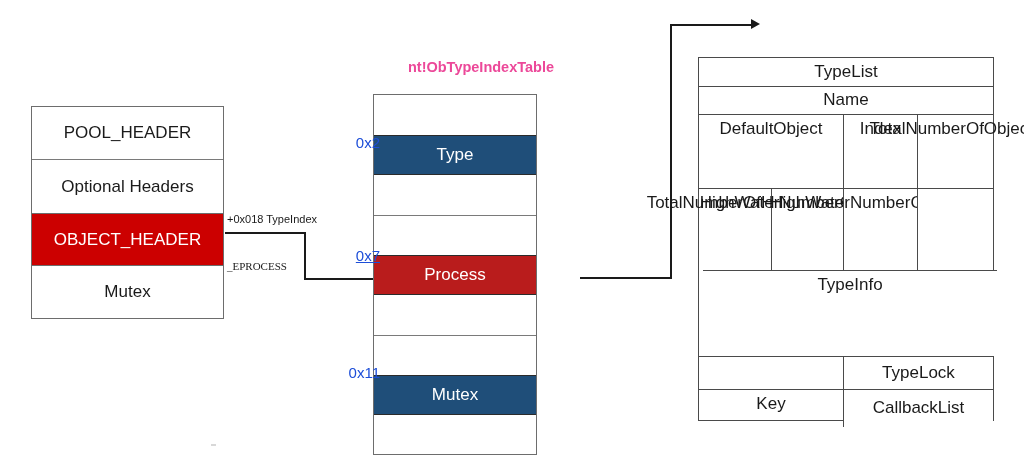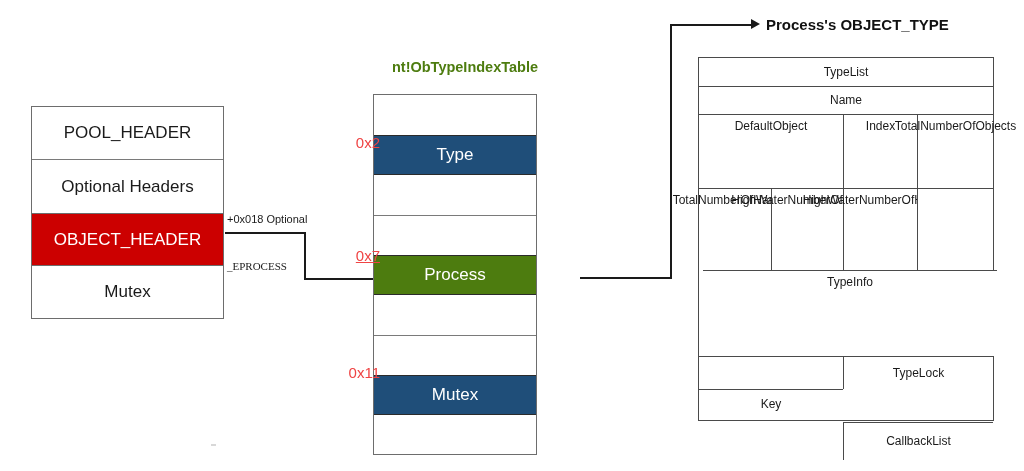--- a/index.html
+++ b/index.html
@@ -51,27 +51,27 @@
     background: #CC0000;
     color: #ffffff;
     border-top: 1.2px solid #6d6d6d;
     border-bottom: 1.2px solid #6d6d6d;
     text-align: right;
   }
 
   
   #mid-title {
     position: absolute;
-    left: 330px;
+    left: 346px;
     top: 59px;
     width: 270px;
     text-align: center;
     font-size: 14.5px;
     font-weight: bold;
-    color: #4d7c0f;
+    color: #ec4899;
   }
   #mid-box {
     left: 373px;
     top: 94px;
     width: 164px;
     height: 361px;
     border: 1.5px solid #6d6d6d;
     text-decoration: underline;
   }
   .mid-row {
@@ -82,46 +82,46 @@
     box-sizing: border-box;
     display: flex;
     align-items: center;
     justify-content: center;
     font-size: 17px;
     color: #ffffff;
   }
   .mid-row.plain { background: #ffffff; }
   .mid-row.line  { border-top: 1.2px solid #7a7a7a; }
   .mid-row.blue  { background: #1F4E79; border-top: 1.2px solid #2b2b2b; border-bottom: 1.2px solid #2b2b2b; }
-  .mid-row.red   { background: #4d7c0f; border-top: 1.2px solid #2b2b2b; border-bottom: 1.2px solid #2b2b2b; }
+  .mid-row.red   { background: #b91c1c; border-top: 1.2px solid #2b2b2b; border-bottom: 1.2px solid #2b2b2b; }
 
   .idx-label {
     position: absolute;
     font-size: 15px;
-    color: #ef4444;
+    color: #1d4ed8;
     text-align: right;
     width: 50px;
   }
 
   
   #right-box {
     left: 698px;
     top: 57px;
     width: 296px;
     height: 364px;
     border: 1.5px solid #4a4a4a;
   }
   .rt {
     position: absolute;
     box-sizing: border-box;
     display: flex;
     align-items: flex-start;
     justify-content: center;
     padding-top: 4px;
-    font-size: 12px;
+    font-size: 17px;
     color: #1a1a1a;
     line-height: 1.22;
     background: #ffffff;
   }
   .rt.ctr { align-items: center; padding-top: 0; }
   .bt { border-top: 1.3px solid #4a4a4a; }
   .bl { border-left: 1.3px solid #4a4a4a; }
 
   
   .hline {
@@ -175,21 +175,21 @@
         <span>Optional Headers</span>
       </div>
     <div class="left-row highlight" style="top:106px; height:53px;">
         <span>OBJECT_HEADER</span>
       </div>
     <div class="left-row" style="top:159px; height:51px;">
         <span>Mutex</span>
       </div>
   </div>
 
-  <div class="conn-label" style="left:227px; top:213px;">+0x018 Optional</div>
+  <div class="conn-label" style="left:227px; top:213px;">+0x018 TypeIndex</div>
   <div class="conn-label" style="left:227px; top:260px;font-family:Liberation Serif, serif;">_EPROCESS</div>
 
   <div class="hline" style="left:225px; top:232px; width:80px;"></div>
   <div class="vline" style="left:304px; top:232px; height:46px;"></div>
   <div class="hline" style="left:304px; top:278px; width:77px;"></div>
   <div class="arrowhead" style="left:378px; top:273px;"></div>
 
   <div id="mid-title">nt!ObTypeIndexTable</div>
 
   <div class="box" id="mid-box">
@@ -224,21 +224,20 @@
 
   <div class="idx-label" style="left:330px; top:134px;">0x2</div>
   <div class="idx-label" style="left:330px; top:247px;text-decoration:underline;">0x7</div>
   <div class="idx-label" style="left:330px; top:364px;">0x11</div>
 
   <div class="hline" style="left:580px; top:277px; width:92px;"></div>
   <div class="vline" style="left:670px; top:24px;  height:255px;"></div>
   <div class="hline" style="left:670px; top:24px;  width:83px;"></div>
   <div class="arrowhead" style="left:751px; top:19px;"></div>
 
-  <div id="ot-title">Process's OBJECT_TYPE</div>
 
   <div class="box" id="right-box">
 
     <div class="rt ctr" style="left:0;   top:0;    width:294px; height:28px;">TypeList</div>
 
     <div class="rt ctr bt" style="left:0; top:28px; width:294px; height:28px;">Name</div>
 
     <div class="rt bt" style="left:0;    top:56px; width:144px; height:74px;">DefaultObject</div>
     <div class="rt bt bl" style="left:144px; top:56px; width:74px; height:74px;">Index</div>
     <div class="rt bt bl" style="left:218px; top:56px; width:76px; height:74px;">TotalNumberOfObjects</div>
@@ -247,18 +246,18 @@
     <div class="rt bt bl" style="left:72px;  top:130px; width:72px; height:82px;">HighWaterNumberOfObjects</div>
     <div class="rt bt bl" style="left:144px; top:130px; width:74px; height:82px;">HighWaterNumberOfHandles</div>
     <div class="rt bt bl" style="left:218px; top:130px; width:76px; height:82px;"></div>
 
     <div class="rt bt" style="left:4px; top:212px; width:294px; height:86px;">TypeInfo</div>
 
     <div class="rt ctr bt" style="left:0;    top:298px; width:144px; height:33px;"></div>
     <div class="rt ctr bt bl" style="left:144px; top:298px; width:150px; height:33px;">TypeLock</div>
 
     <div class="rt ctr bt" style="left:0;    top:331px; width:144px; height:30px;">Key</div>
-    <div class="rt ctr bt bl" style="left:144px; top:331px; width:150px; height:38px;margin-top:33px;">CallbackList</div>
+    <div class="rt ctr bt bl" style="left:144px; top:331px; width:150px; height:38px;">CallbackList</div>
   </div>
 
   <div class="speck" style="left:211px; top:444px;"></div>
 
 </div>
 
 </body></html>

